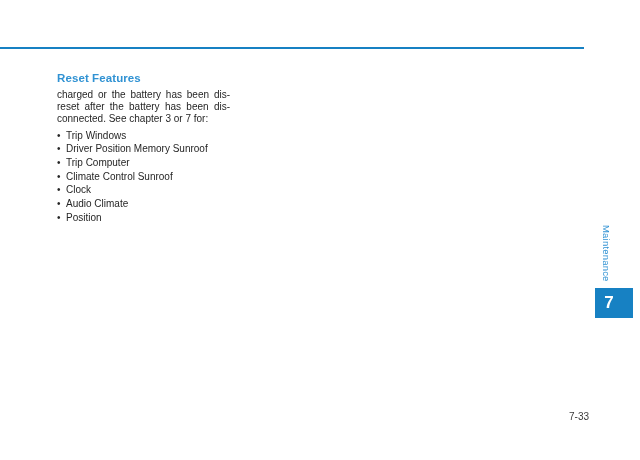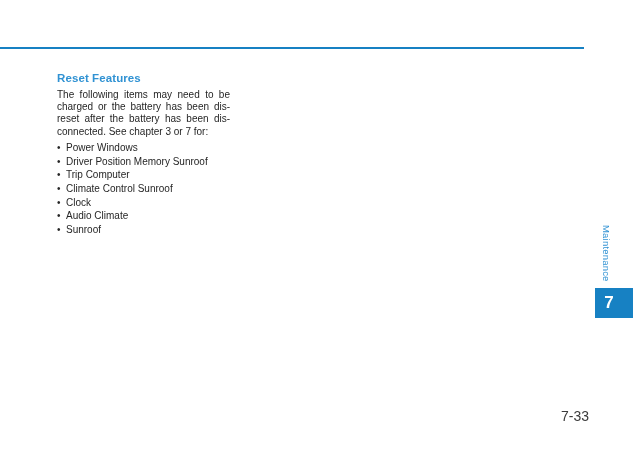--- a/index.html
+++ b/index.html
@@ -79,46 +79,45 @@
     padding-right: 10px;
   }
   .chapter-box span {
     color: #ffffff;
     font-size: 17px;
     font-weight: bold;
   }
   .page-number {
     position: absolute;
     right: 51px; top: 411px;
-    font-size: 14px;
+    font-size: 10px;
     line-height: 11px;
     color: var(--page-number-text, #3b3b3b);
   }
 </style>
 </head>
 <body>
 
 <div class="page">
 
   <div class="top-rule"></div>
 
   <section class="article">
     <h2>Reset Features</h2>
 
     <div class="para">
-      <p class="jline">The following items may need to be</p>
       <p class="jline">charged or the battery has been dis-</p>
       <p class="jline">reset after the battery has been dis-</p>
       <p>connected. See chapter 3 or 7 for:</p>
     </div>
 
     <ul class="reset-list">
       <li>
         <span class="bullet">•</span>
-        <span>Power Windows</span>
+        <span>Trip Windows</span>
       </li>
       <li>
         <span class="bullet">•</span>
         <span>Driver Position Memory Sunroof</span>
       </li>
       <li>
         <span class="bullet">•</span>
         <span>Trip Computer</span>
       </li>
       <li>
@@ -128,21 +127,21 @@
       <li>
         <span class="bullet">•</span>
         <span>Clock</span>
       </li>
       <li>
         <span class="bullet">•</span>
         <span>Audio Climate</span>
       </li>
       <li>
         <span class="bullet">•</span>
-        <span>Sunroof</span>
+        <span>Position</span>
       </li>
     </ul>
   </section>
 
   <div class="side-tab-label">Maintenance</div>
 
   <div class="chapter-box">
     <span>7</span>
   </div>
 

